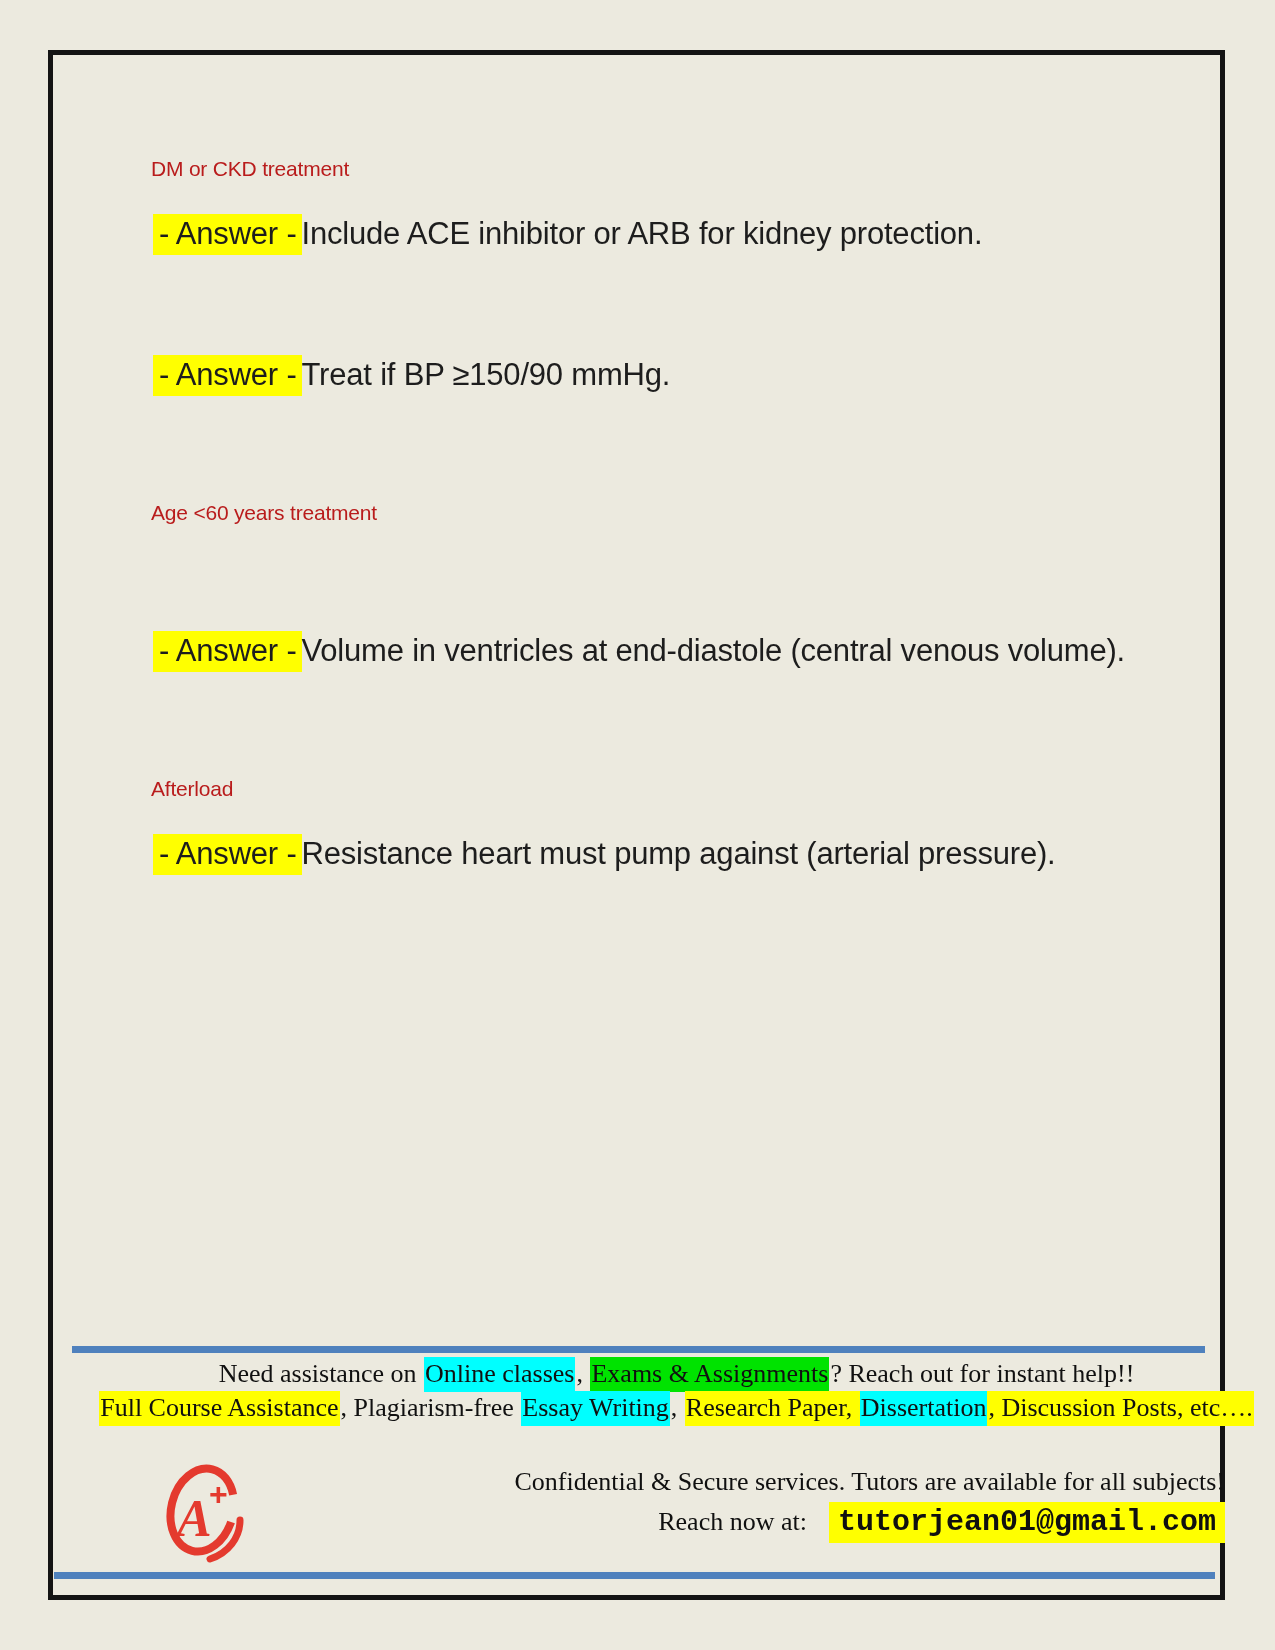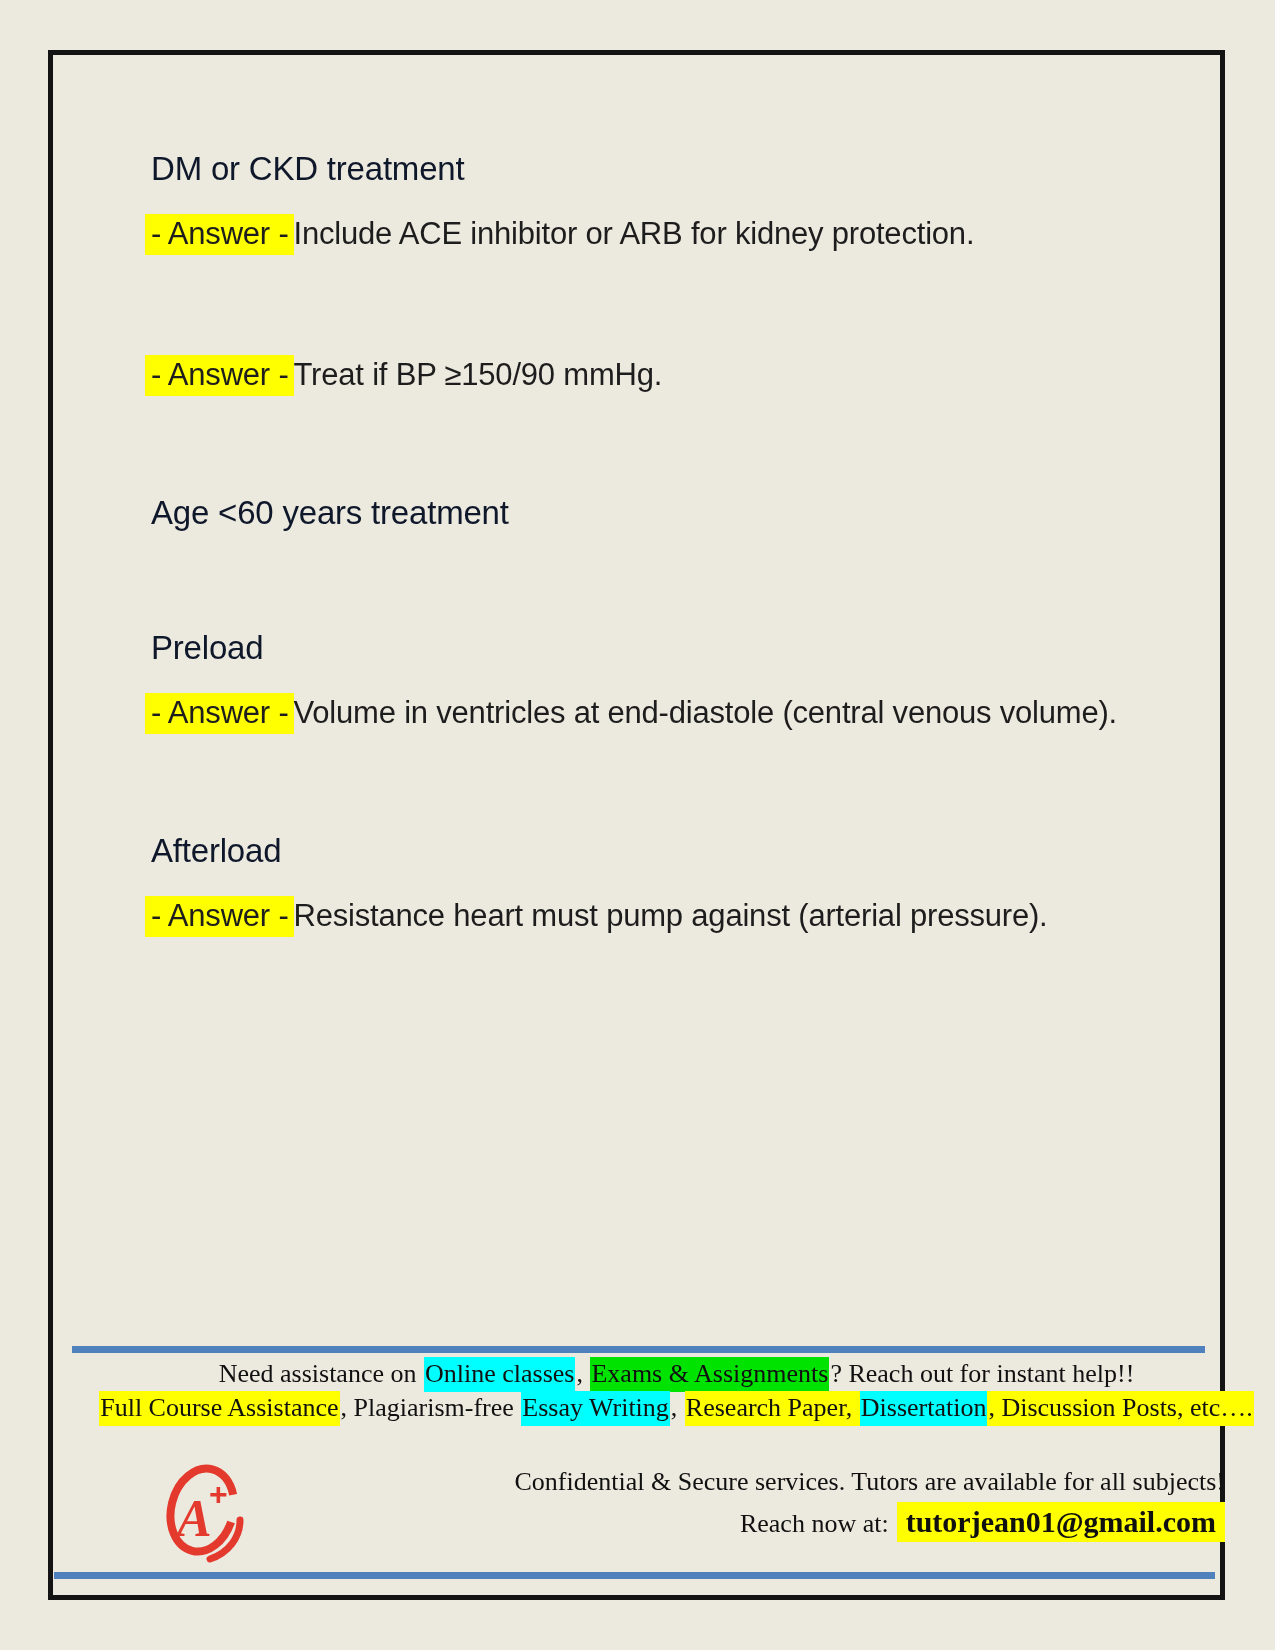--- a/index.html
+++ b/index.html
@@ -13,25 +13,25 @@
   .frame{
     position:absolute;left:48px;top:50px;
     width:1167px;height:1540px;
     border:5px solid #141414;
     box-sizing:content-box;
   }
   
   .cards{position:absolute;left:151px;top:150px;right:110px;}
   .card{margin-bottom:97px;}
   .term{
-    font-size:33px;line-height:38px;color:#0f172a;
+    font-size:21px;line-height:38px;color:#b91c1c;
     margin:0 0 24px 0;letter-spacing:-0.2px;
   }
   .definition{
-    font-size:31px;line-height:44px;color:#1d1d1d;letter-spacing:-0.2px;
+    font-size:31px;line-height:44px;color:#1d1d1d;letter-spacing:-0.2px;margin-left:8px;
   }
   .answer-label{
     background:#ffff00;
     padding:2px 5px 4px 6px;margin-left:-6px;
   }
   
   .rule{position:absolute;height:7px;background:#4f81bd;}
   .rule-top{left:72px;top:1346px;width:1133px;}
   .rule-bottom{left:54px;top:1572px;width:1161px;}
   .promo{
@@ -44,24 +44,24 @@
   .promo-2{top:1391px;}
   .seg{white-space:pre;padding:2px 1px 4px 1px;}
   .contact{
     position:absolute;left:48px;width:1177px;text-align:right;
     font-family:"Liberation Serif",serif;
     font-size:26px;line-height:32px;color:#101010;
   }
   .contact-1{top:1466px;}
   .contact-2{top:1506px;}
   .email{
-    font-family:Liberation Serif, serif;
+    font-family:Liberation Mono, monospace;
     font-weight:bold;font-size:30px;
     background:#ffff00;
-    padding:3px 9px 4px 9px;margin-left:8px;
+    padding:3px 9px 4px 9px;margin-left:22px;
   }
   .logo{position:absolute;left:160px;top:1458px;width:84px;height:106px;}
 </style>
 </head>
 <body>
 
 <div class="canvas">
 
   <div class="frame"></div>
 
@@ -78,21 +78,20 @@
       <span class="answer-label" style="background: rgb(255, 255, 0);">- Answer -</span><span class="def-text">Treat if BP ≥150/90 mmHg.</span>
     </div>
   </div>
 
   <div class="card">
     <div class="term">Age &lt;60 years treatment</div>
   </div>
 
 
   <div class="card">
-    <div class="term">Preload</div>
     <div class="definition">
       <span class="answer-label" style="background: rgb(255, 255, 0);">- Answer -</span><span class="def-text">Volume in ventricles at end-diastole (central venous volume).</span>
     </div>
   </div>
 
   <div class="card">
     <div class="term">Afterload</div>
     <div class="definition">
       <span class="answer-label" style="background: rgb(255, 255, 0);">- Answer -</span><span class="def-text">Resistance heart must pump against (arterial pressure).</span>
     </div>

